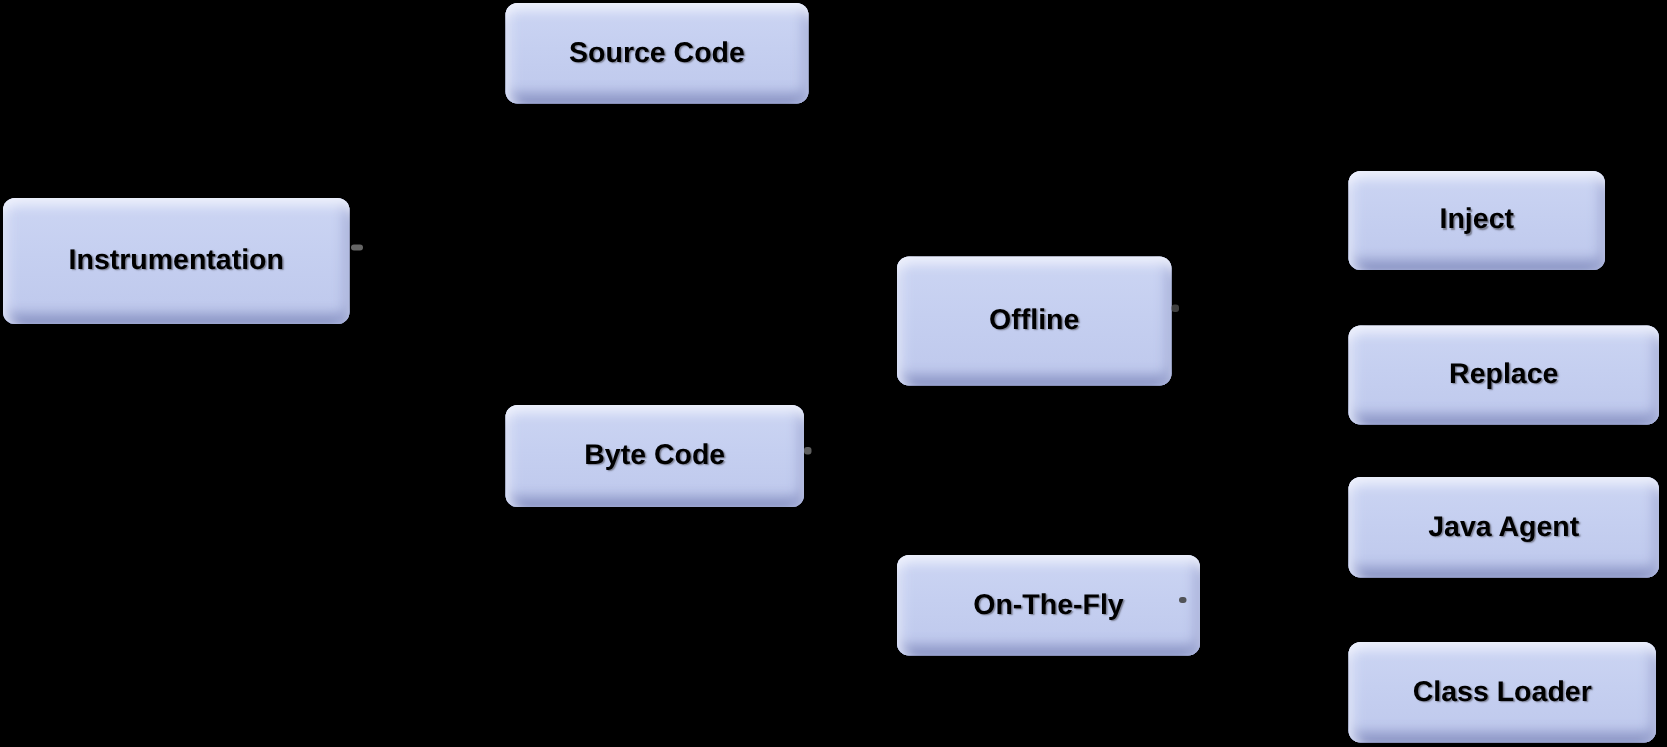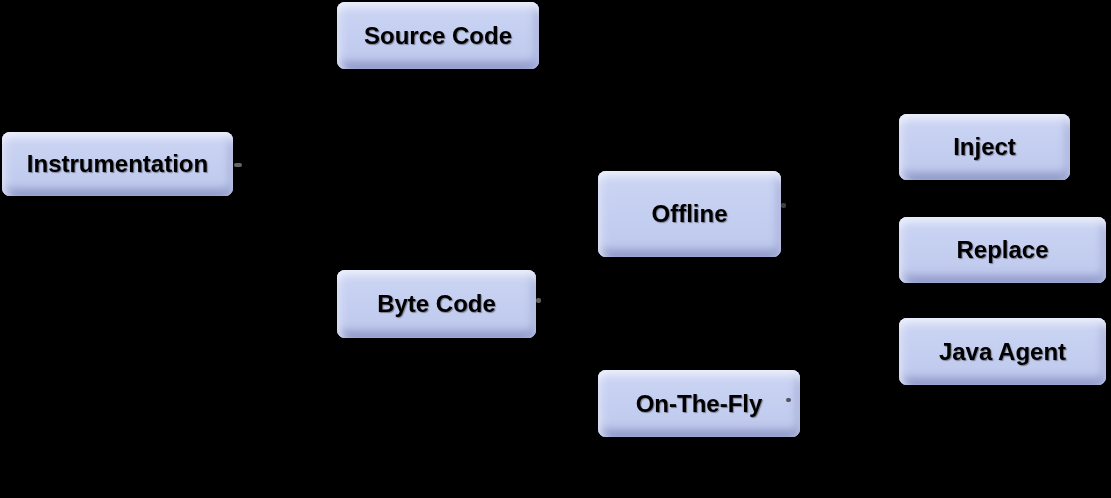--- a/index.html
+++ b/index.html
@@ -12,36 +12,36 @@
   .stage{
     position:relative;
     width:1111px;height:498px;
     background:#000000;
   }
   .node{
     position:absolute;
     display:flex;align-items:center;justify-content:center;
     box-sizing:border-box;
     font-weight:700;
-    font-size:24px;
+    font-size:19px;
     color:#000000;
     background:linear-gradient(180deg,#ccd5f3 0%,#c5cff0 45%,#bec8ec 100%);
     border-radius:8px;
     box-shadow:
       inset 0 8px 8px -3px #eef1fc,
       inset 8px 0 8px -4px #dbe1f7,
       inset -8px 0 8px -4px #a7b0da,
       inset 0 -10px 8px -3px #8f99c8,
       inset 0 -2px 2px #7882b2,
       0 2px 2px rgba(0,0,0,0.65);
     text-shadow:1px 1px 1px rgba(70,70,80,0.6);
     white-space:nowrap;
   }
   
-  #n-instrumentation{left:2px;   top:132px; width:231px; height:64px;}
+  #n-instrumentation{left:2px;   top:132px; width:231px; height:84px;}
   #n-source-code    {left:337px; top:2px;   width:202px; height:67px;}
   #n-byte-code      {left:337px; top:270px; width:199px; height:68px;text-align:right;}
   #n-offline        {left:598px; top:171px; width:183px; height:86px;}
   #n-on-the-fly     {left:598px; top:370px; width:202px; height:67px;}
   #n-inject         {left:899px; top:114px; width:171px; height:66px;}
   #n-replace        {left:899px; top:217px; width:207px; height:66px;}
   #n-java-agent     {left:899px; top:318px; width:207px; height:67px;text-align:center;}
   #n-class-loader   {left:899px; top:428px; width:205px; height:67px;}
 
   
@@ -86,19 +86,22 @@
   </div>
 
   <div class="node" id="n-replace">
     <span>Replace</span>
   </div>
 
   <div class="node" id="n-java-agent">
     <span>Java Agent</span>
   </div>
 
+  <div class="node" id="n-class-loader">
+    <span>Class Loader</span>
+  </div>
 
   <div class="stub" id="stub-instrumentation"></div>
   <div class="stub" id="stub-byte-code"></div>
   <div class="stub" id="stub-offline"></div>
   <div class="stub" id="stub-on-the-fly"></div>
 
 </div>
 
 </body></html>

